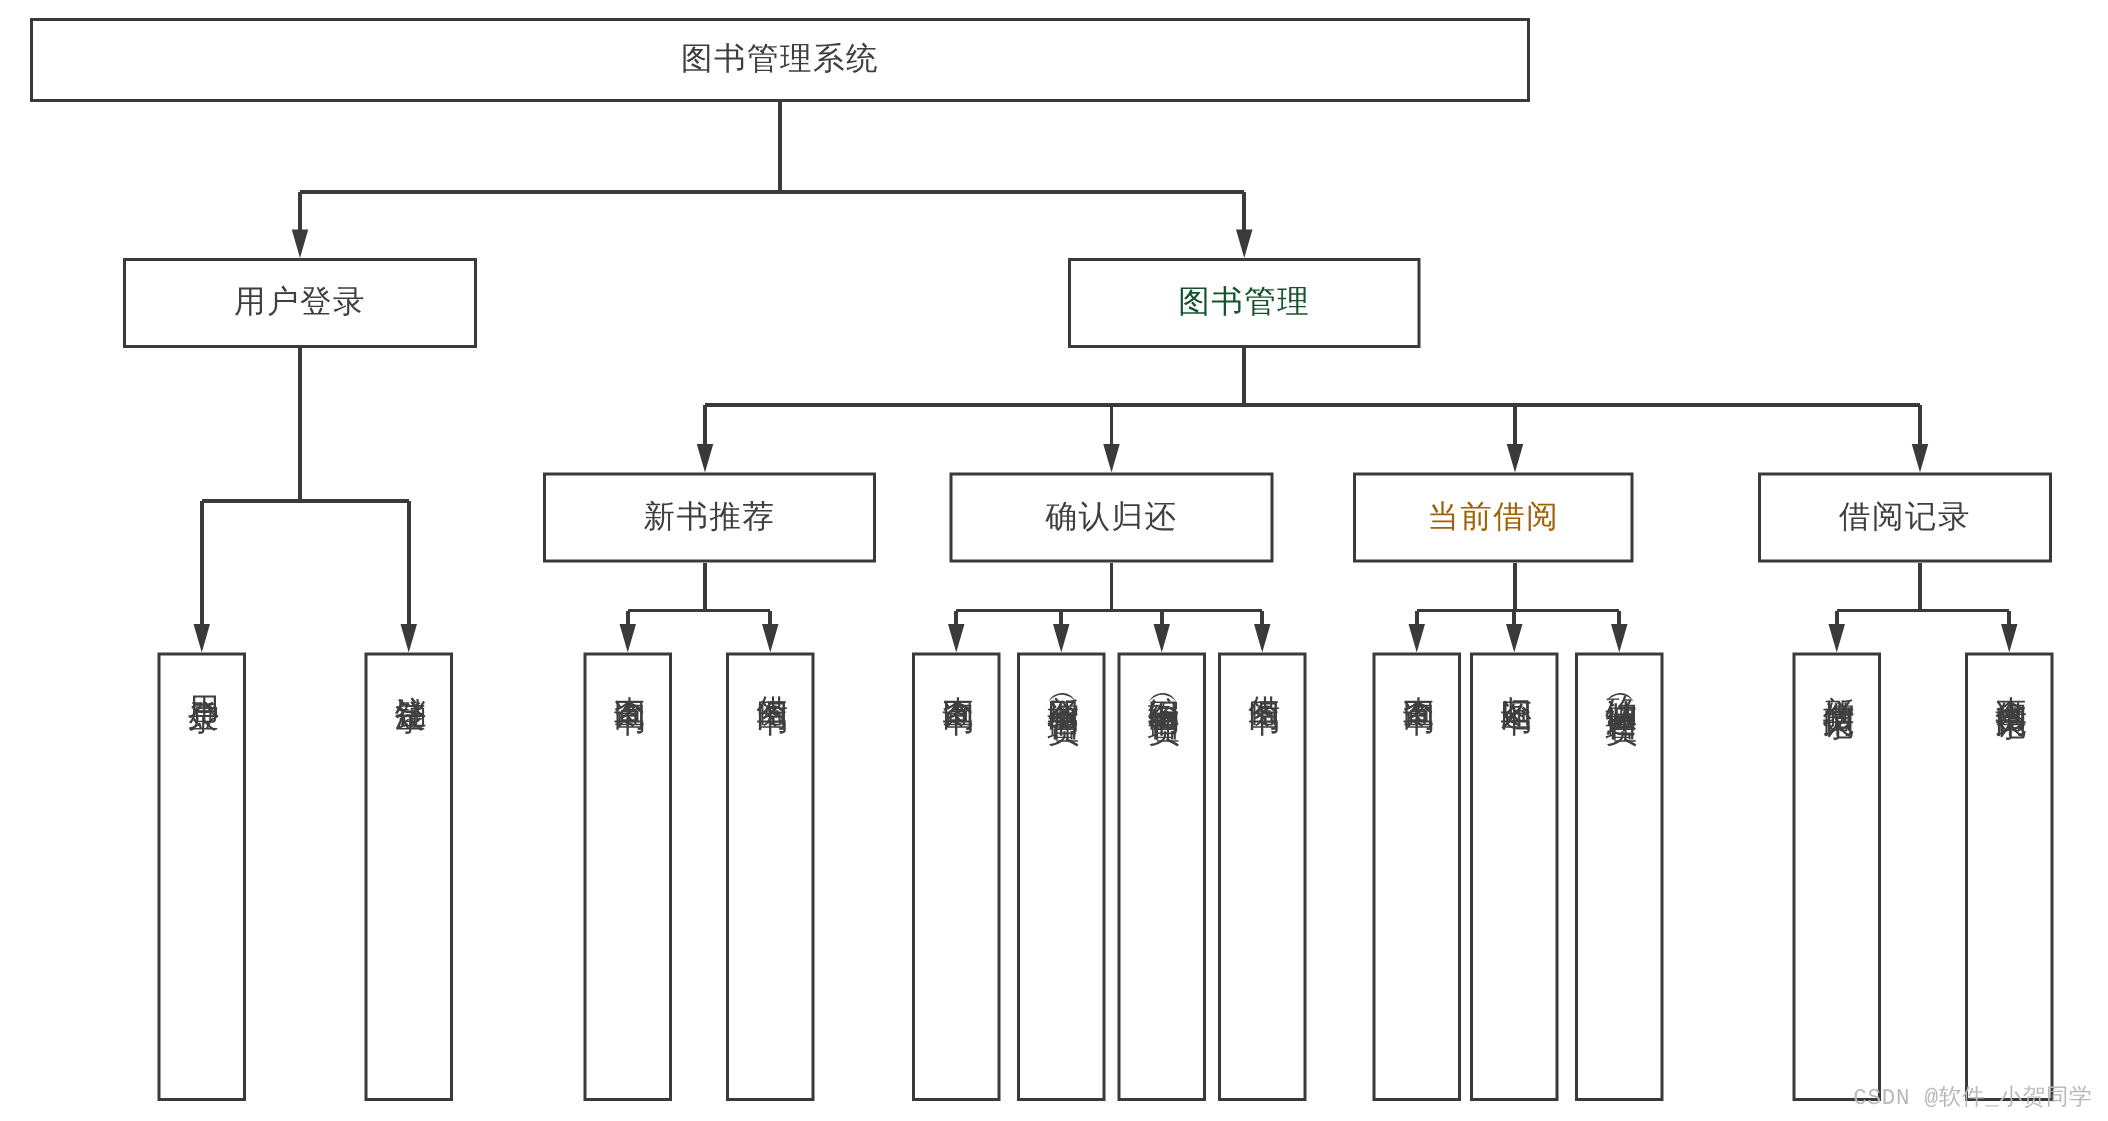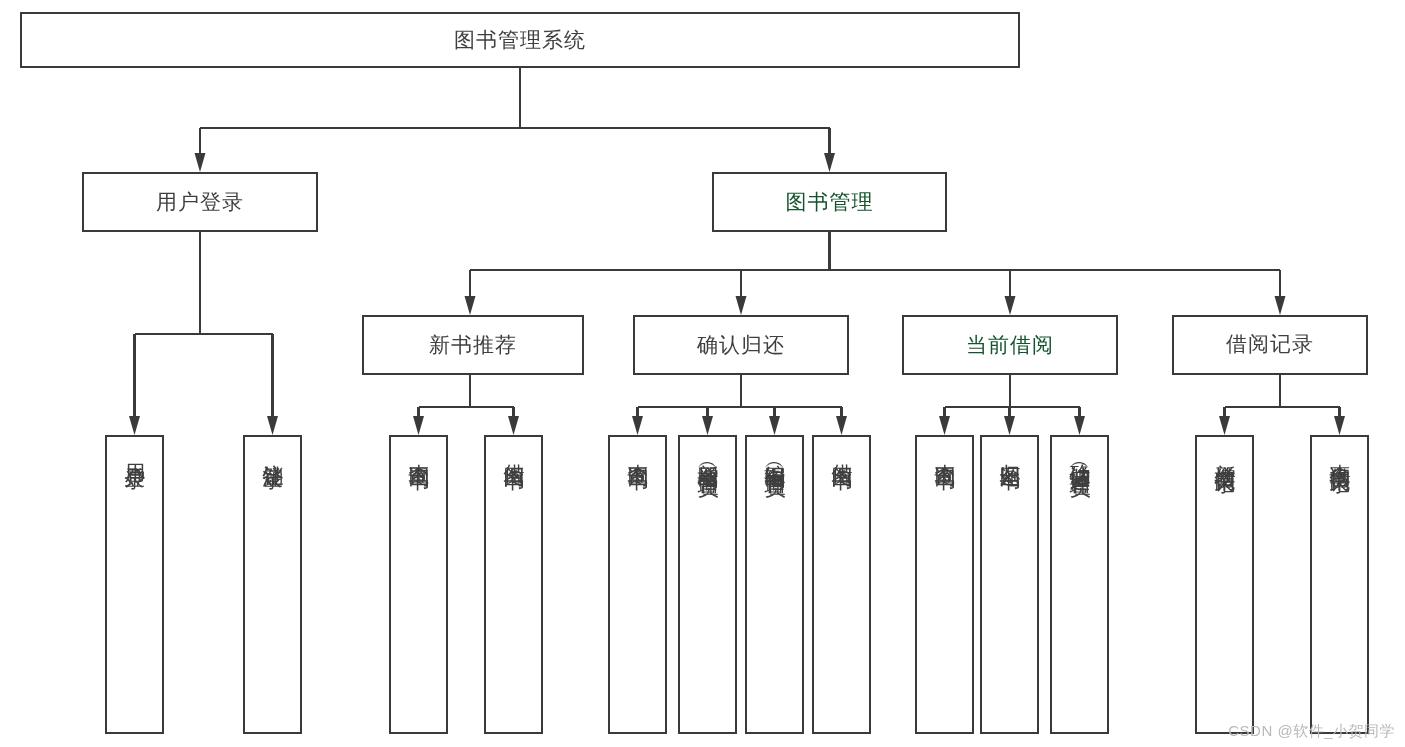--- a/index.html
+++ b/index.html
@@ -9,21 +9,21 @@
   svg#wires{position:absolute;left:0;top:0;width:1405px;height:747px;}
   .node{position:absolute;box-sizing:border-box;background:#ffffff;
         border:2px solid #3a3a3a;display:flex;align-items:center;
         justify-content:center;color:#3f3f3f;}
   .node.horiz{font-size:21px;line-height:1.1;letter-spacing:1px;}
   .node.vert{padding:10px 0;align-items:flex-start;}
   .node.vert .vtext{writing-mode:vertical-rl;text-orientation:upright;
         font-size:21px;line-height:1.18;letter-spacing:2px;
         white-space:nowrap;display:block;}
   #watermark{position:absolute;right:10px;bottom:6px;font-size:15px;
-        color:#b9b9b9;white-space:nowrap;letter-spacing:.5px;}
+        color:#b9b9b9;white-space:nowrap;letter-spacing:.5px;font-family:Liberation Mono, monospace;}
 </style>
 </head>
 <body>
 
 <div id="stage">
   <svg id="wires" viewBox="0 0 1405 747" preserveAspectRatio="none">
       <line x1="520" y1="68" x2="520" y2="128" stroke="#3a3a3a" stroke-width="2.4" shape-rendering="crispEdges"></line>
       <line x1="200" y1="128" x2="829.5" y2="128" stroke="#3a3a3a" stroke-width="2.4" shape-rendering="crispEdges"></line>
       <line x1="200" y1="128" x2="200" y2="153" stroke="#3a3a3a" stroke-width="2.4" shape-rendering="crispEdges"></line>
       <polygon points="194.5,153 205.5,153 200,172" fill="#3a3a3a"></polygon>
@@ -85,24 +85,24 @@
       </div>
       <div class="node horiz" style="left: 712px; top: 172px; width: 235px; height: 60px; border-color: rgb(58, 58, 58); color: #14532d;">
         <span>图书管理</span>
       </div>
       <div class="node horiz" style="left: 362px; top: 315px; width: 222px; height: 60px; border-color: rgb(58, 58, 58); color: rgb(63, 63, 63);">
         <span>新书推荐</span>
       </div>
       <div class="node horiz" style="left: 633px; top: 315px; width: 216px; height: 60px; border-color: rgb(58, 58, 58); color: rgb(63, 63, 63);">
         <span>确认归还</span>
       </div>
-      <div class="node horiz" style="left: 902px; top: 315px; width: 216px; height: 60px; border-color: rgb(58, 58, 58); color: #14532d;">
+      <div class="node horiz" style="left: 902px; top: 315px; width: 187px; height: 60px; border-color: rgb(58, 58, 58); color: #a16207;">
         <span>当前借阅</span>
       </div>
-      <div class="node horiz" style="left: 1172px; top: 315px; width: 196px; height: 60px; border-color: rgb(58, 58, 58); color: rgb(63, 63, 63); font-family: Liberation Serif, serif;">
+      <div class="node horiz" style="left: 1172px; top: 315px; width: 196px; height: 60px; border-color: rgb(58, 58, 58); color: rgb(63, 63, 63);">
         <span>借阅记录</span>
       </div>
       <div class="node vert" style="left: 105px; top: 435px; width: 59px; height: 299px; border-color: rgb(58, 58, 58); color: rgb(63, 63, 63);">
         <span class="vtext">用户登录</span>
       </div>
       <div class="node vert" style="left: 243px; top: 435px; width: 59px; height: 299px; border-color: rgb(58, 58, 58); color: rgb(63, 63, 63);">
         <span class="vtext">注销登录</span>
       </div>
       <div class="node vert" style="left: 389px; top: 435px; width: 59px; height: 299px; border-color: rgb(58, 58, 58); color: rgb(63, 63, 63);">
         <span class="vtext">查询图书</span>

